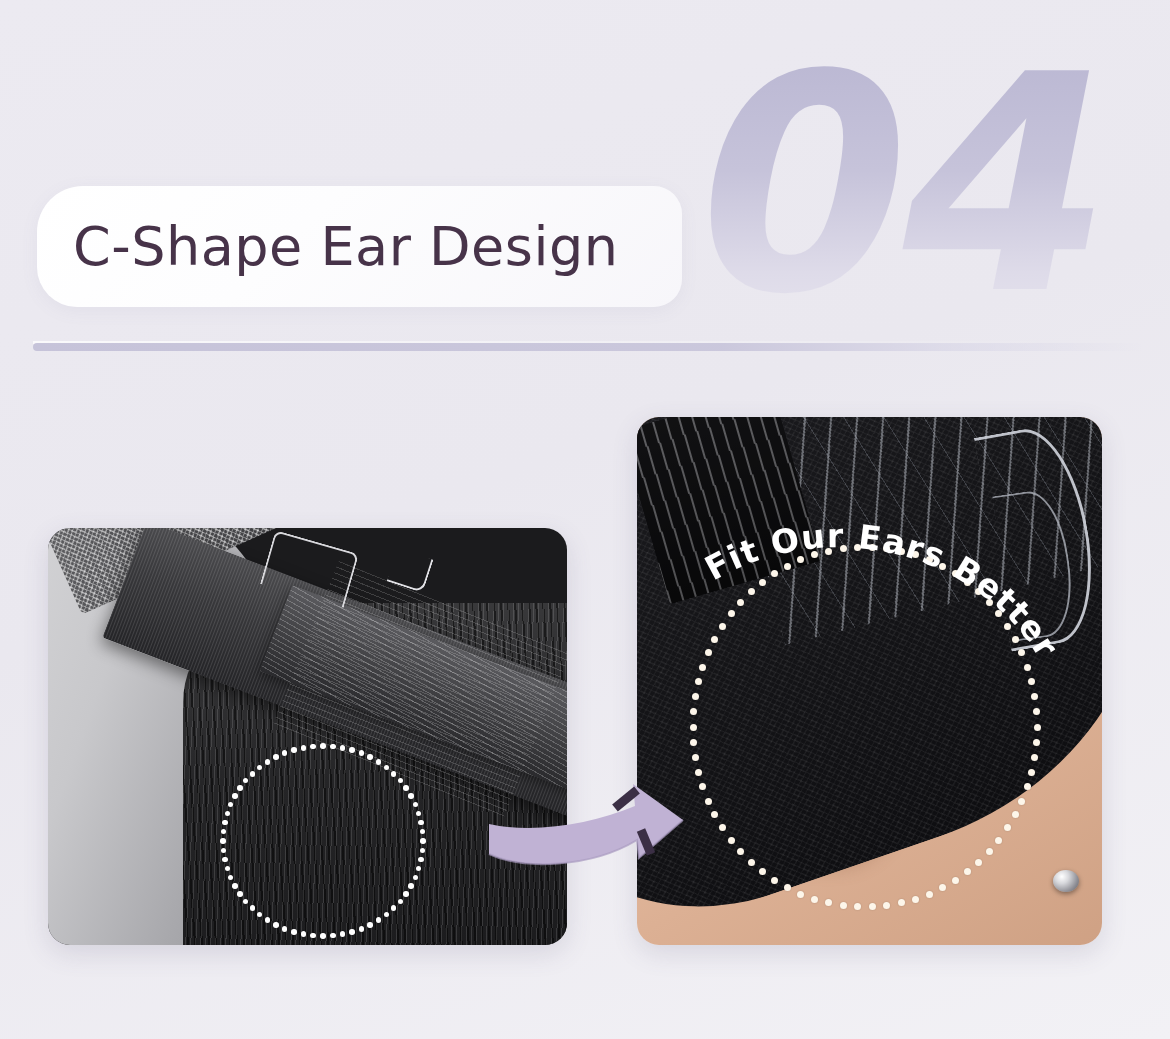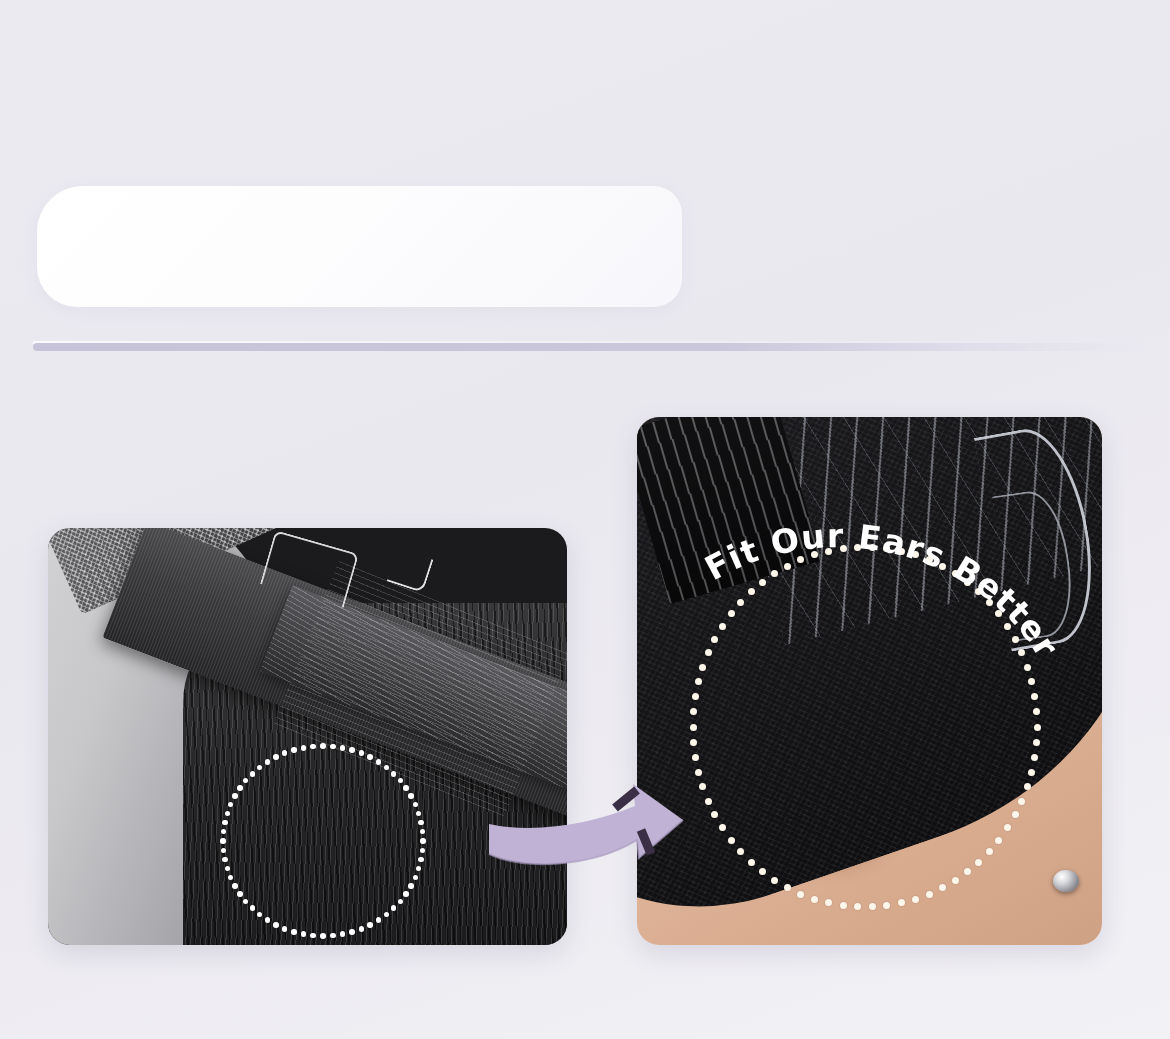--- a/index.html
+++ b/index.html
@@ -241,22 +241,24 @@
   }
 
   
   .arrow { position: absolute; left: 487px; top: 762px; width: 210px; height: 120px; }
 </style>
 </head>
 <body>
 
 <div id="page">
 
+  <div class="bignum">04</div>
 
   <div class="title-pill"></div>
+  <div class="title-text">C-Shape Ear Design</div>
 
   <div class="rule-hi"></div>
   <div class="rule"></div>
 
   <div class="photo photo-left">
     <div class="fill" style="background:#1b1b1d"></div>
     <div class="l-head"></div>
     <div class="l-hair"></div>
     <div class="l-lace"></div>
     <div class="l-band"></div>

